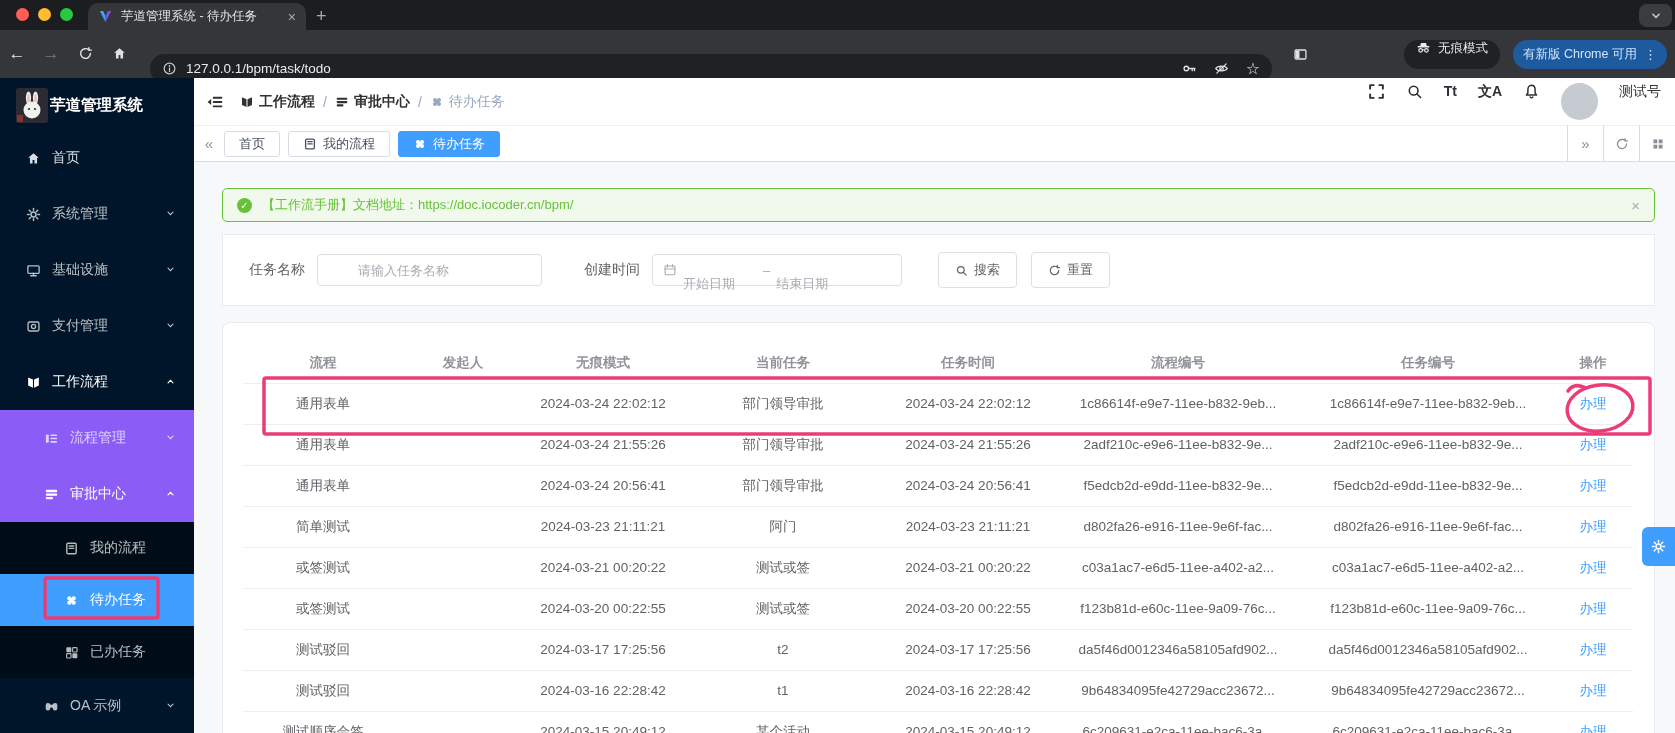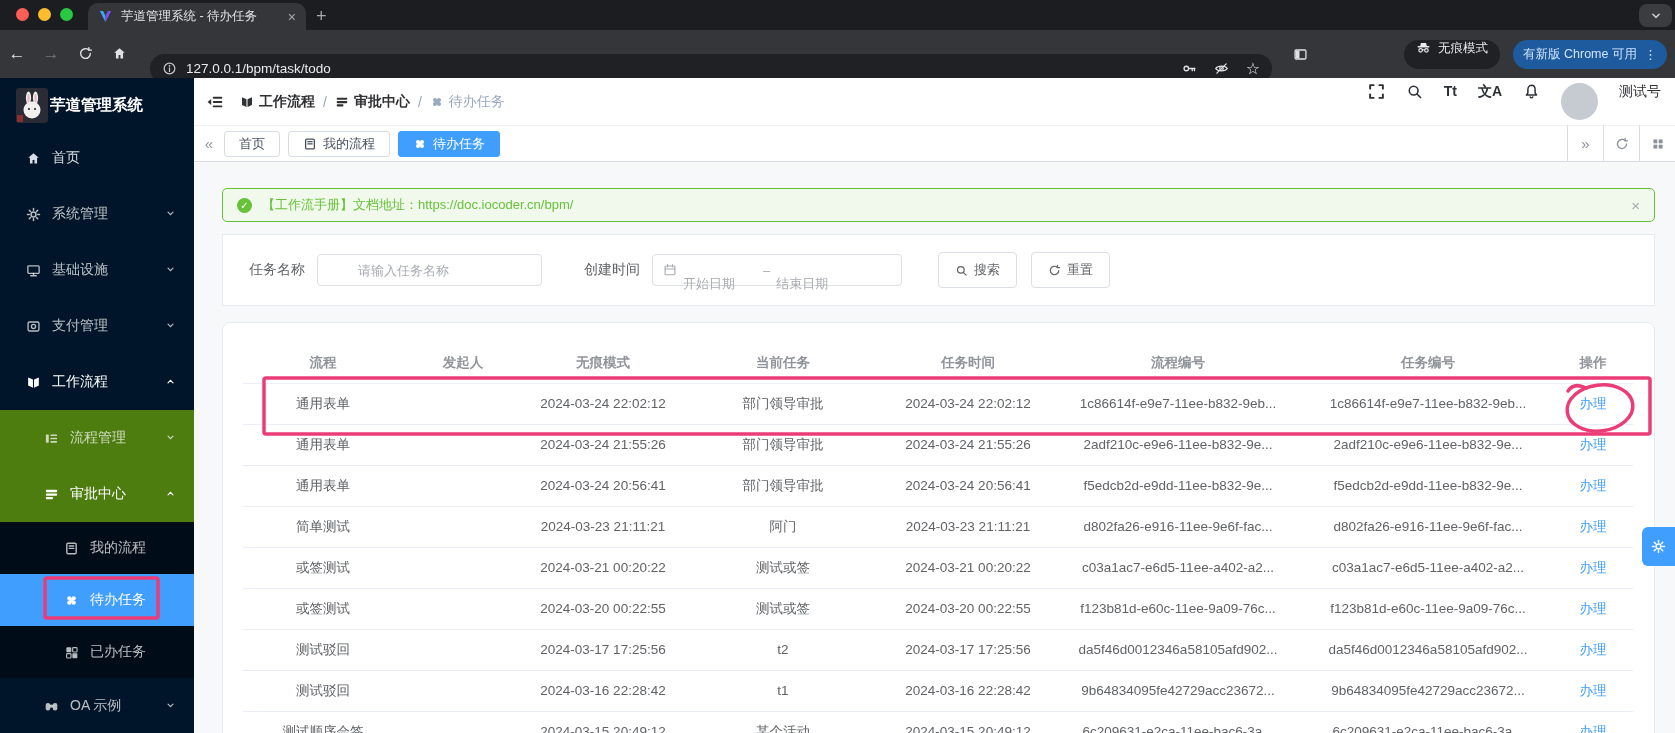--- a/index.html
+++ b/index.html
@@ -37,21 +37,21 @@
   #updatepill .dots { font-size:13px; }
 
   
   #sidebar { left:0; top:78px; width:194px; height:655px; background:#001529; color:rgba(255,255,255,.72); }
   #logo { display:flex; align-items:center; gap:2px; padding:10px 0 8px 16px; height:52px; }
   #logo .t { color:#fff; font-size:15.5px; font-weight:bold; white-space:nowrap; }
   .mi { display:flex; align-items:center; gap:11px; font-size:14px; padding-left:26px; height:56px; }
   .mi .lbl { flex:1; }
   .mi .chev { margin-right:18px; }
   .mi.open { color:#fff; }
-  .sub1 { padding-left:44px; background:#4d7c0f; height:56px; }
+  .sub1 { padding-left:44px; background:#8b5cf6; height:56px; }
   .sub2 { padding-left:64px; background:#000c17; height:52px; }
   .mi.active { background:#409eff; color:#fff; }
   .ic { width:15px; height:15px; flex:none; }
   .ic14 { width:14px; height:14px; }
   .chev svg { width:11px; height:11px; }
   .chev.up svg { transform:rotate(180deg); }
 
   
   #apphdr { left:194px; top:78px; width:1481px; height:47px; background:#fff; display:flex; align-items:center; }
   #collapse { margin-left:12px; color:#303133; }

